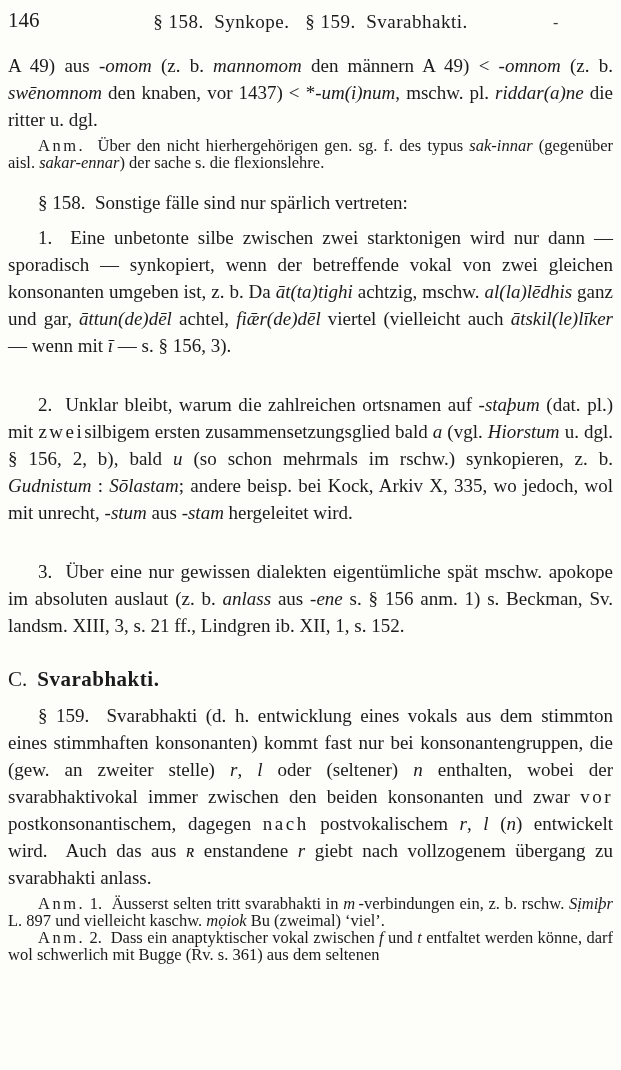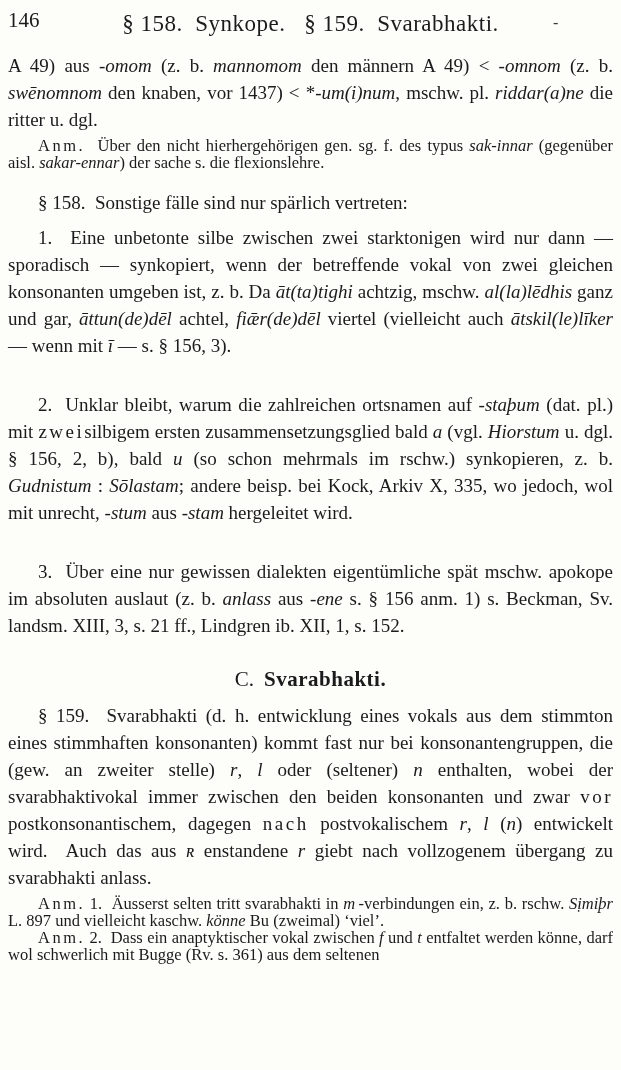--- a/index.html
+++ b/index.html
@@ -27,21 +27,21 @@
   }
   .pagenum {
     position: absolute;
     left: 0;
     top: 0;
     font-size: 21px;
   }
   .running {
     display: block;
     text-align: center;
-    font-size: 23px;
+    font-size: 19px;
     padding-top: 3px;
     letter-spacing: 0.5px;
   }
   .margin-dash {
     position: absolute;
     left: 545px;
     top: 6px;
     font-size: 16px;
     color: #3a3a3a;
   }
@@ -62,21 +62,20 @@
     text-indent: 30px;
   }
   .sp { letter-spacing: 2.5px; }
   .mt4  { margin-top: 4px; }
   .mt8  { margin-top: 8px; }
   .mt14 { margin-top: 32px; }
   .mt16 { margin-top: 16px; }
   .mt18 { margin-top: 18px; }
   .sec-head {
     margin: 28px 0 10px 0;
-    text-align: center;
     font-size: 21px;
     font-weight: normal;
   }
   .sec-letter { margin-right: 10px; }
   .sec-title  { font-weight: bold; letter-spacing: 0.5px; }
   i { font-style: italic; }
 </style>
 </head>
 <body>
 
@@ -100,17 +99,17 @@
 
   <p class="bodypar mt14">3.&nbsp; Über eine nur gewissen dialekten eigentümliche spät mschw. apokope im absoluten auslaut (z. b. <i>anlass</i> aus <i>-ene</i> s. § 156 anm. 1) s. Beckman, Sv. landsm. XIII, 3, s. 21 ff., Lindgren ib. XII, 1, s. 152.</p>
 
 
   <h2 class="sec-head">
     <span class="sec-letter">C.</span><span class="sec-title">Svarabhakti.</span>
   </h2>
 
   <p class="bodypar">§ 159.&nbsp; Svarabhakti (d. h. entwicklung eines vokals aus dem stimmton eines stimmhaften konsonanten) kommt fast nur bei konsonantengruppen, die (gew. an zweiter stelle) <i>r</i>, <i>l</i> oder (seltener) <i>n</i> enthalten, wobei der svarabhaktivokal immer zwischen den beiden konsonanten und zwar <span class="sp">vor</span> postkonsonantischem, dagegen <span class="sp">nach</span> postvokalischem <i>r</i>, <i>l</i> (<i>n</i>) entwickelt wird.&nbsp; Auch das aus <i>ʀ</i> enstandene <i>r</i> giebt nach vollzogenem übergang zu svarabhakti anlass.</p>
 
-  <p class="anm mt4"><span class="sp">Anm.</span> 1.&nbsp; Äusserst selten tritt svarabhakti in <i>m</i> -verbindungen ein, z. b. rschw. <i>Sịmiþr</i> L. 897 und vielleicht kaschw. <i>könne</i> Bu (zweimal) ‘viel’.</p>
+  <p class="anm mt4"><span class="sp">Anm.</span> 1.&nbsp; Äusserst selten tritt svarabhakti in <i>m</i> -verbindungen ein, z. b. rschw. <i>Sịmiþr</i> L. 897 und vielleicht kaschw. <i>mọiok</i> Bu (zweimal) ‘viel’.</p>
 
   <p class="anm"><span class="sp">Anm.</span> 2.&nbsp; Dass ein anaptyktischer vokal zwischen <i>f</i> und <i>t</i> entfaltet werden könne, darf wol schwerlich mit Bugge (Rv. s. 361) aus dem seltenen</p>
 
 </div>
 
 </body></html>

